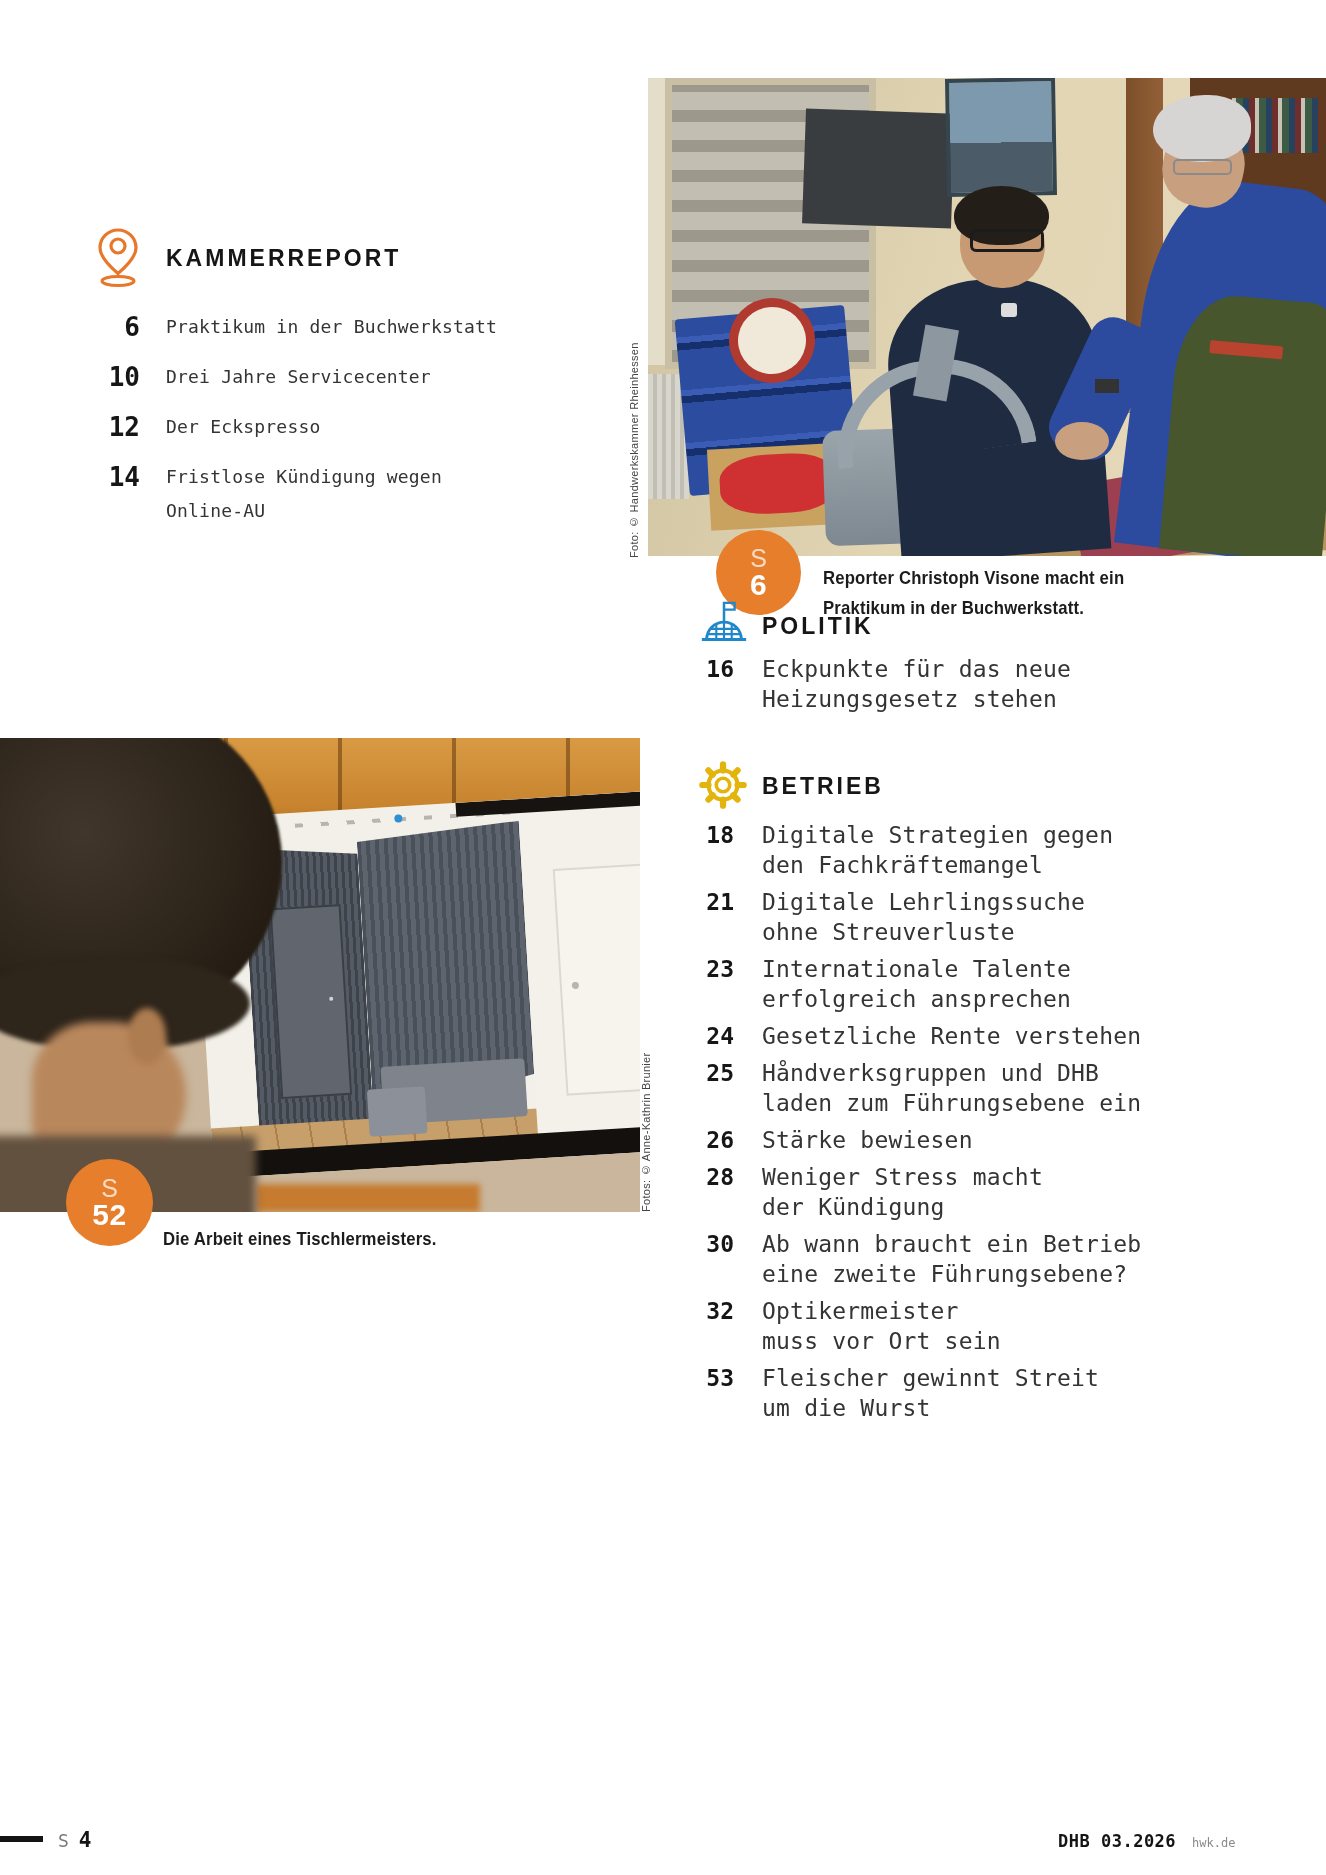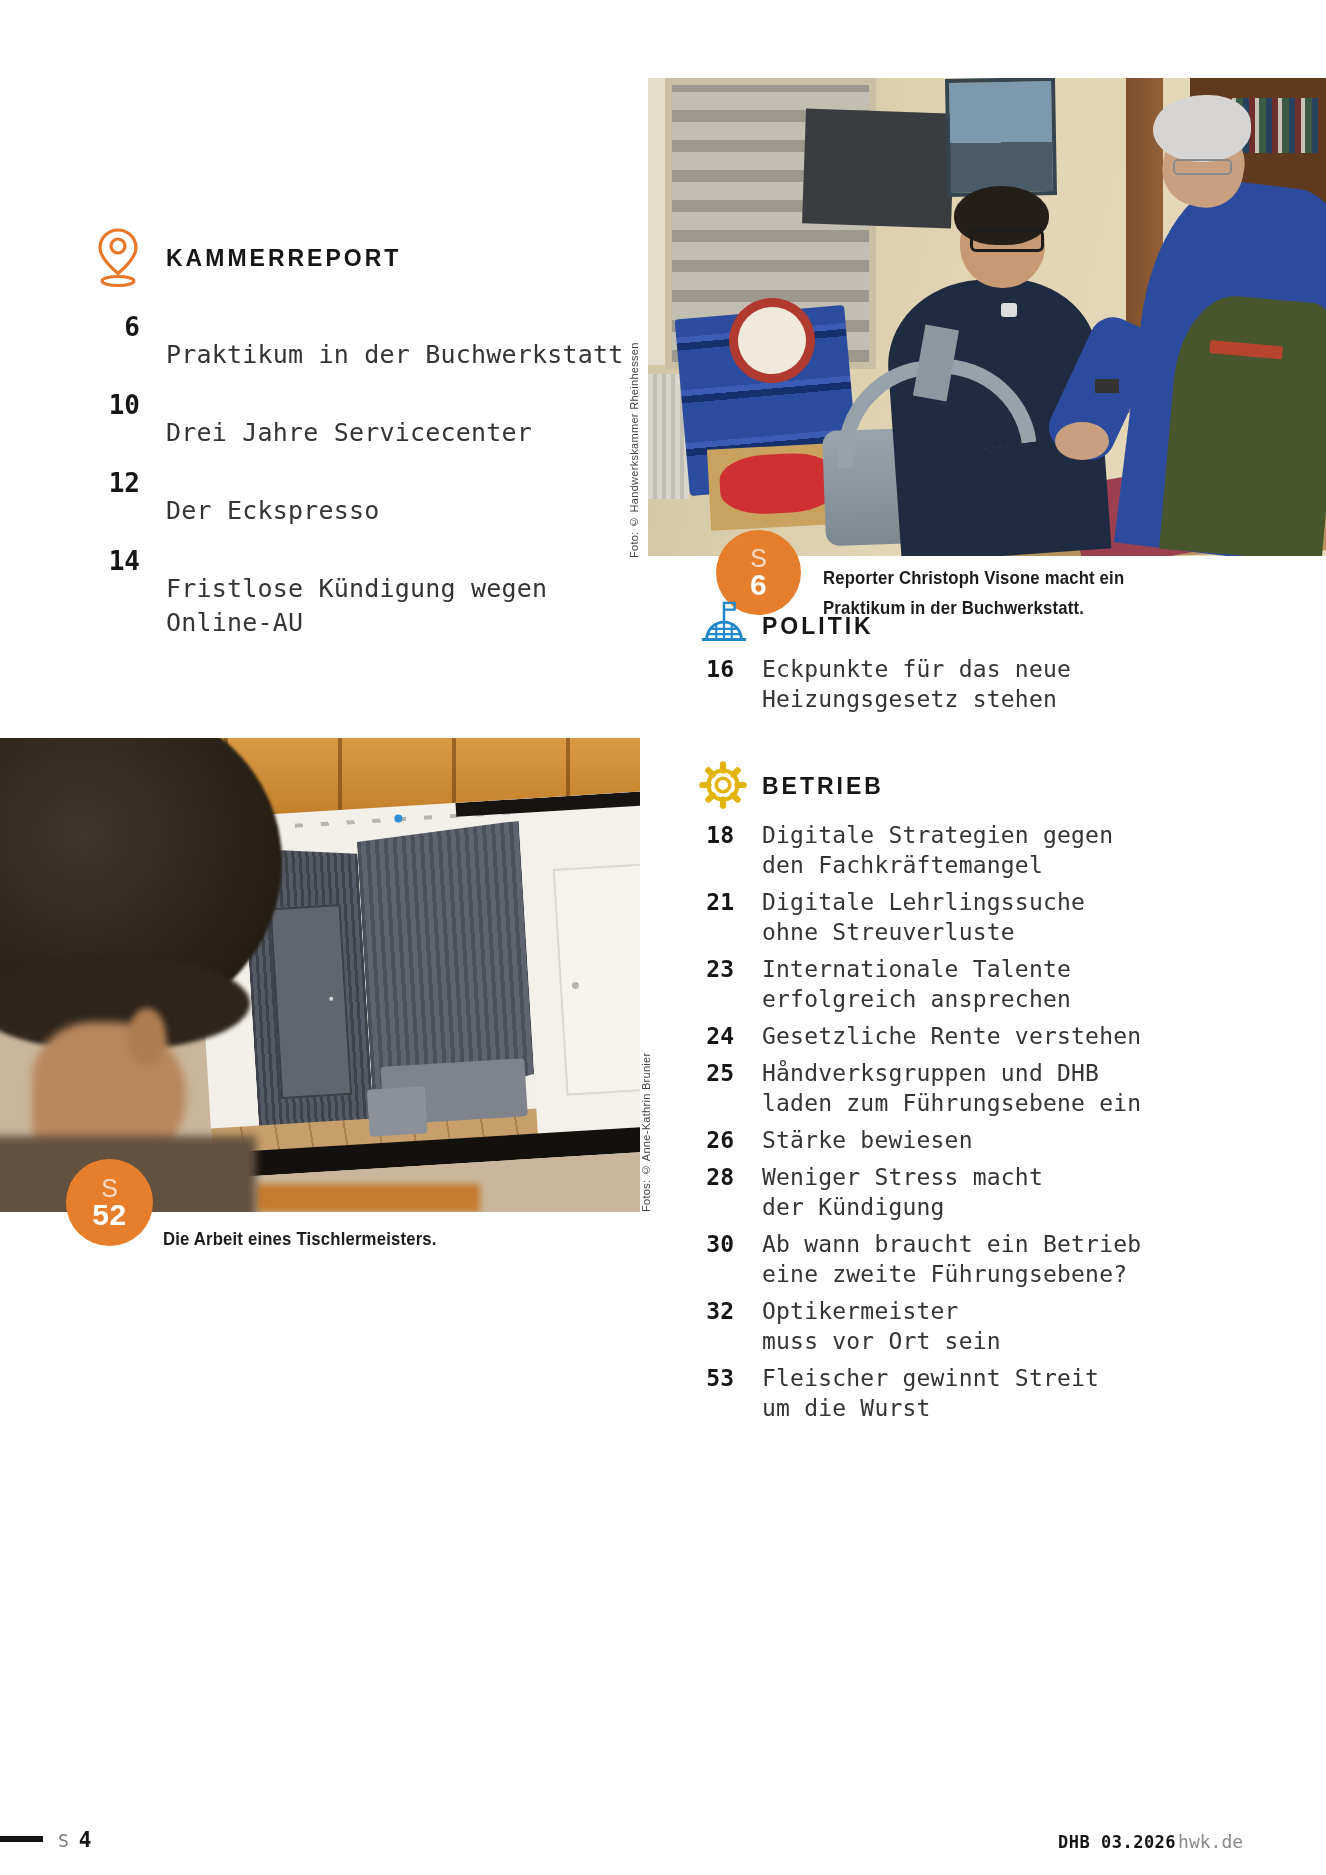--- a/index.html
+++ b/index.html
@@ -19,21 +19,21 @@
   .toc-list.left{left:60px;top:310px;width:600px;}
   .toc-list.politik-l{left:652px;top:654px;width:620px;}
   .toc-list.betrieb-l{left:652px;top:820px;width:620px;}
   .toc-entry{display:flex;align-items:flex-start;white-space:nowrap;}
   .toc-list.left .toc-entry{margin-bottom:16px;}
   .toc-list.politik-l .toc-entry,.toc-list.betrieb-l .toc-entry{margin-bottom:7px;}
   .toc-num{font-family:"DejaVu Sans Mono",monospace;font-weight:700;color:#161616;text-align:right;}
   .toc-list.left .toc-num{width:80px;font-size:26px;line-height:34px;}
   .toc-list.politik-l .toc-num,.toc-list.betrieb-l .toc-num{width:82px;font-size:23px;line-height:30px;}
   .toc-text{font-family:"DejaVu Sans Mono",monospace;color:#343434;letter-spacing:0.2px;}
-  .toc-list.left .toc-text{margin-left:26px;font-size:25px;line-height:34px;margin-top:28px;}
+  .toc-list.left .toc-text{margin-left:26px;font-size:18px;line-height:34px;}
   .toc-list.politik-l .toc-text,.toc-list.betrieb-l .toc-text{margin-left:28px;font-size:23px;line-height:30px;}
 
   
   .photo{position:absolute;overflow:hidden;}
   .photo *{position:absolute;}
   .photo-top{left:648px;top:78px;width:678px;height:478px;background:linear-gradient(105deg,#cfc2a0,#e2d5b4 45%,#e7dabb);}
   .photo-bottom{left:0;top:738px;width:640px;height:474px;background:#c9b69c;}
 
   
   .credit{position:absolute;writing-mode:vertical-rl;transform:rotate(180deg);
@@ -57,21 +57,21 @@
 
   
   .footer-bar{position:absolute;left:0;top:1836px;width:43px;height:6px;background:#141414;}
   .footer-page{position:absolute;left:58px;top:1828px;display:flex;align-items:baseline;
                font-family:"DejaVu Sans Mono",monospace;}
   .footer-page .fp-s{font-size:18px;color:#7a7a7a;}
   .footer-page .fp-n{font-size:21px;font-weight:700;color:#141414;margin-left:10px;}
   .footer-right{position:absolute;left:1058px;top:1831px;display:flex;align-items:baseline;
                 font-family:"DejaVu Sans Mono",monospace;text-align:right;}
   .footer-right .fr-issue{font-size:17px;font-weight:700;color:#141414;letter-spacing:0.5px;}
-  .footer-right .fr-site{font-size:18px;color:#8a8a8a;margin-left:2px;}
+  .footer-right .fr-site{font-size:12px;color:#8a8a8a;margin-left:16px;}
 
   
   .pt-winframe{left:0;top:0;width:3%;height:60%;background:#e4ddc9;}
   .pt-mirror{left:2.5%;top:0;width:29%;height:58%;border:7px solid #c8bfa4;
      background:repeating-linear-gradient(0deg,#9c988c 0 12px,#c2beb2 12px 30px);}
   .pt-board{left:23%;top:7%;width:22%;height:24%;background:#3a3d3f;transform:rotate(2deg);}
   .pt-picture{left:44%;top:0;width:15%;height:23%;background:linear-gradient(180deg,#7d99ad 55%,#4b5c68 55%);
      border:4px solid #35454f;transform:rotate(-1deg);}
   .pt-pillar{left:70.5%;top:0;width:5.5%;height:62%;background:linear-gradient(90deg,#7c4f2a,#936038);}
   .pt-shelf{left:80%;top:0;width:20%;height:34%;background:#5f3a1f;}

